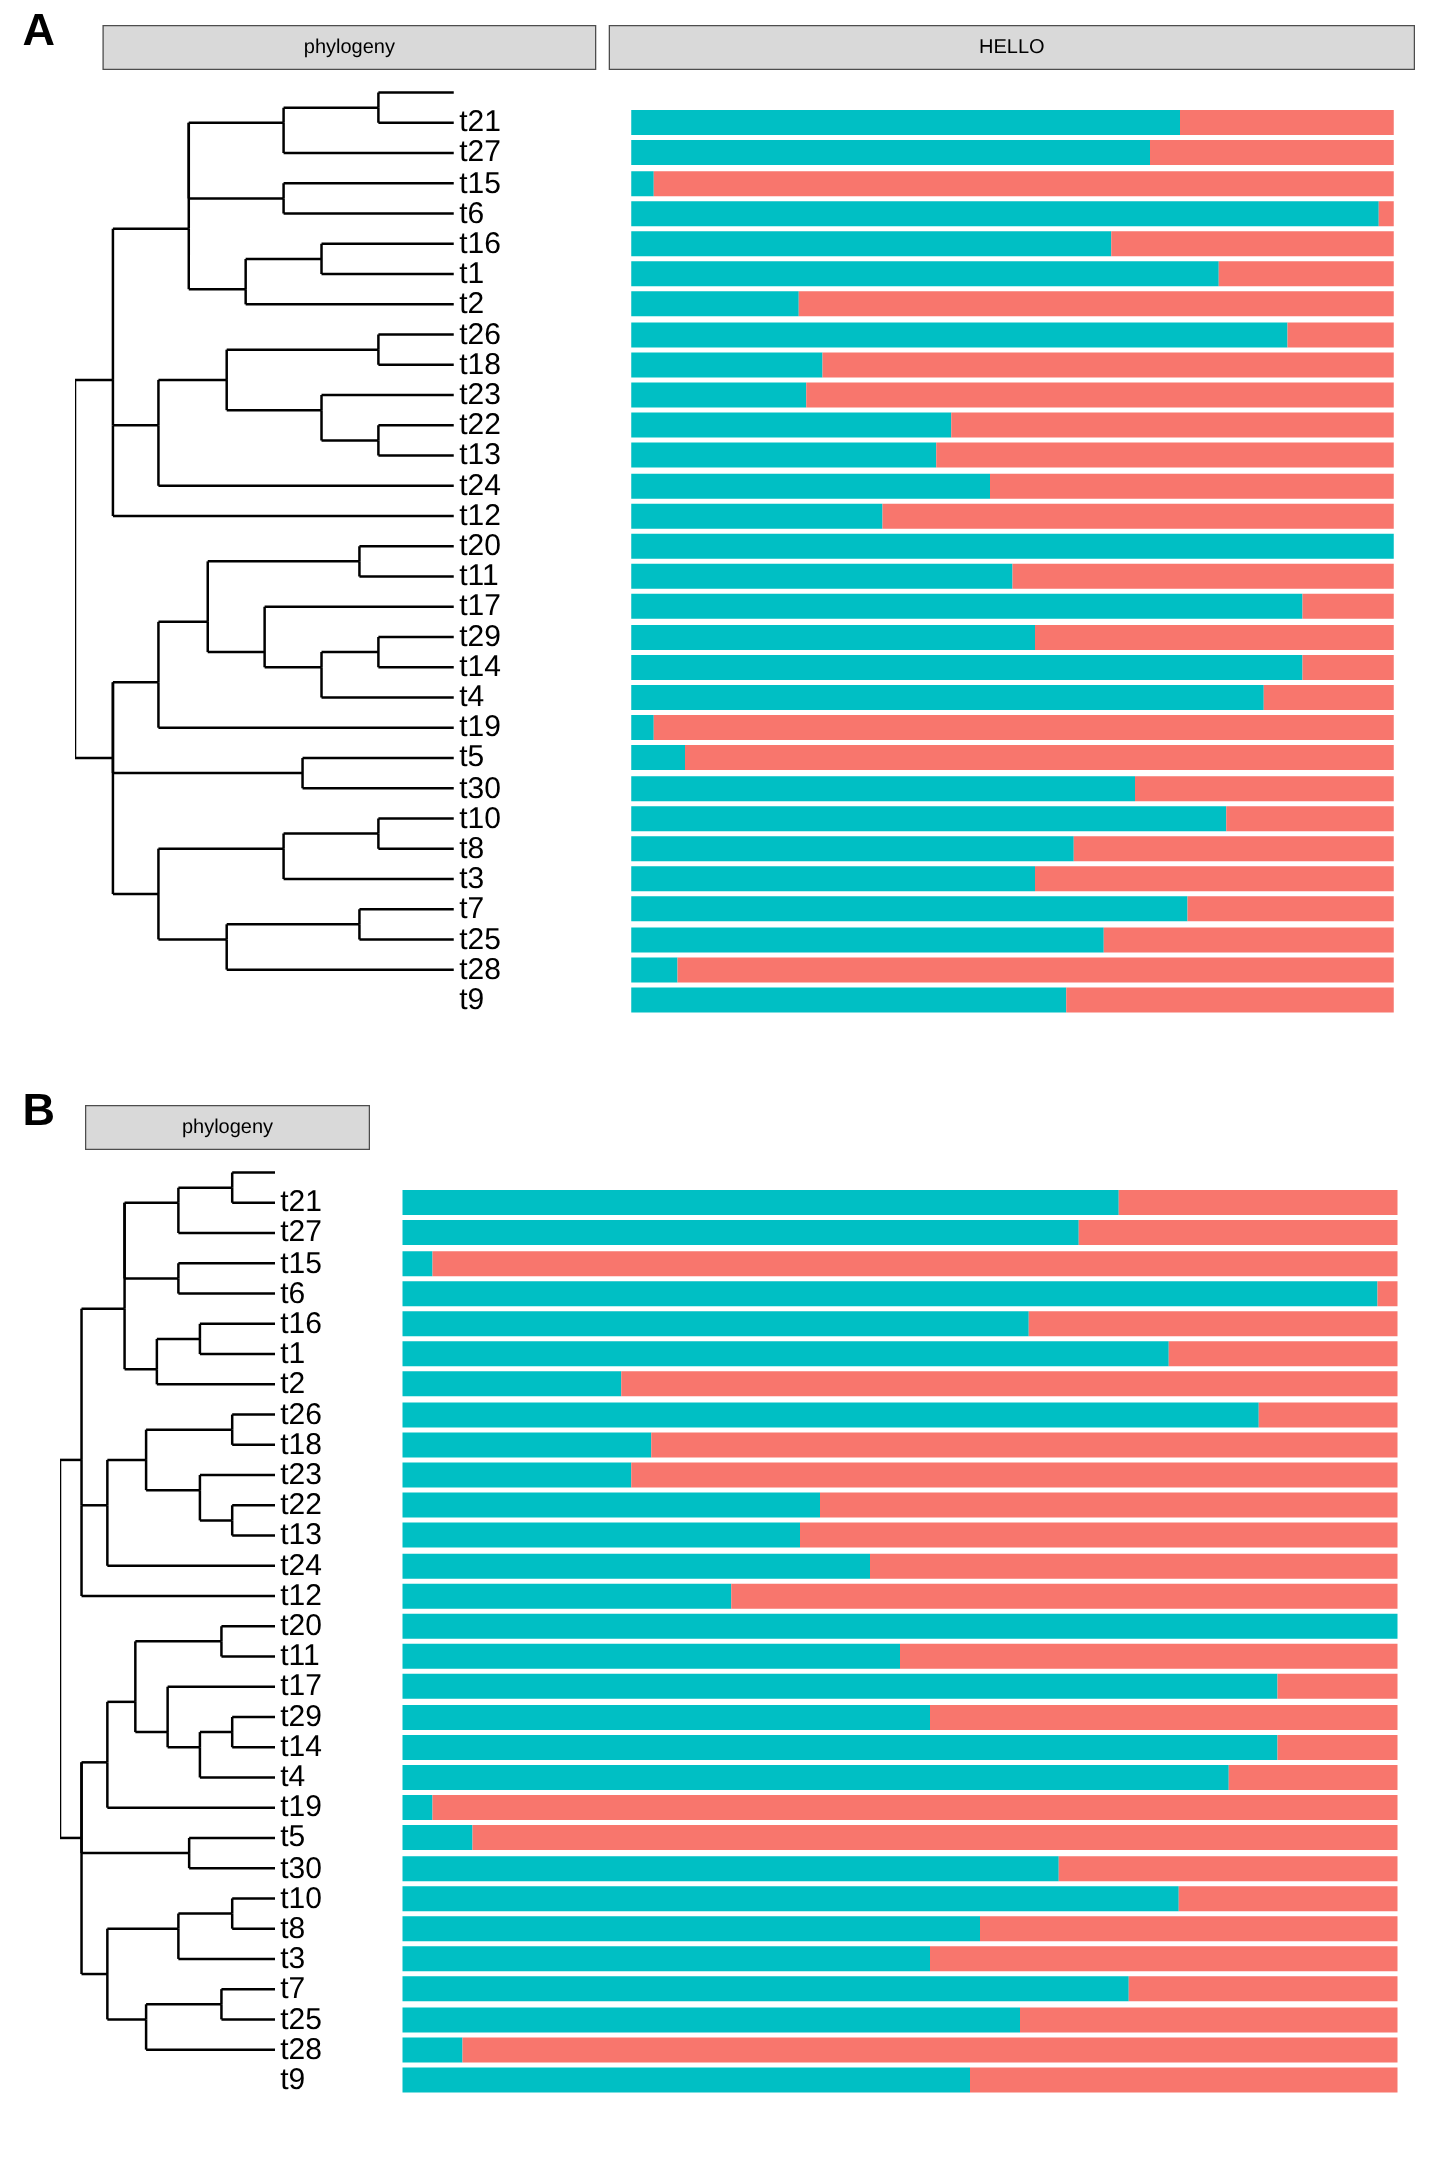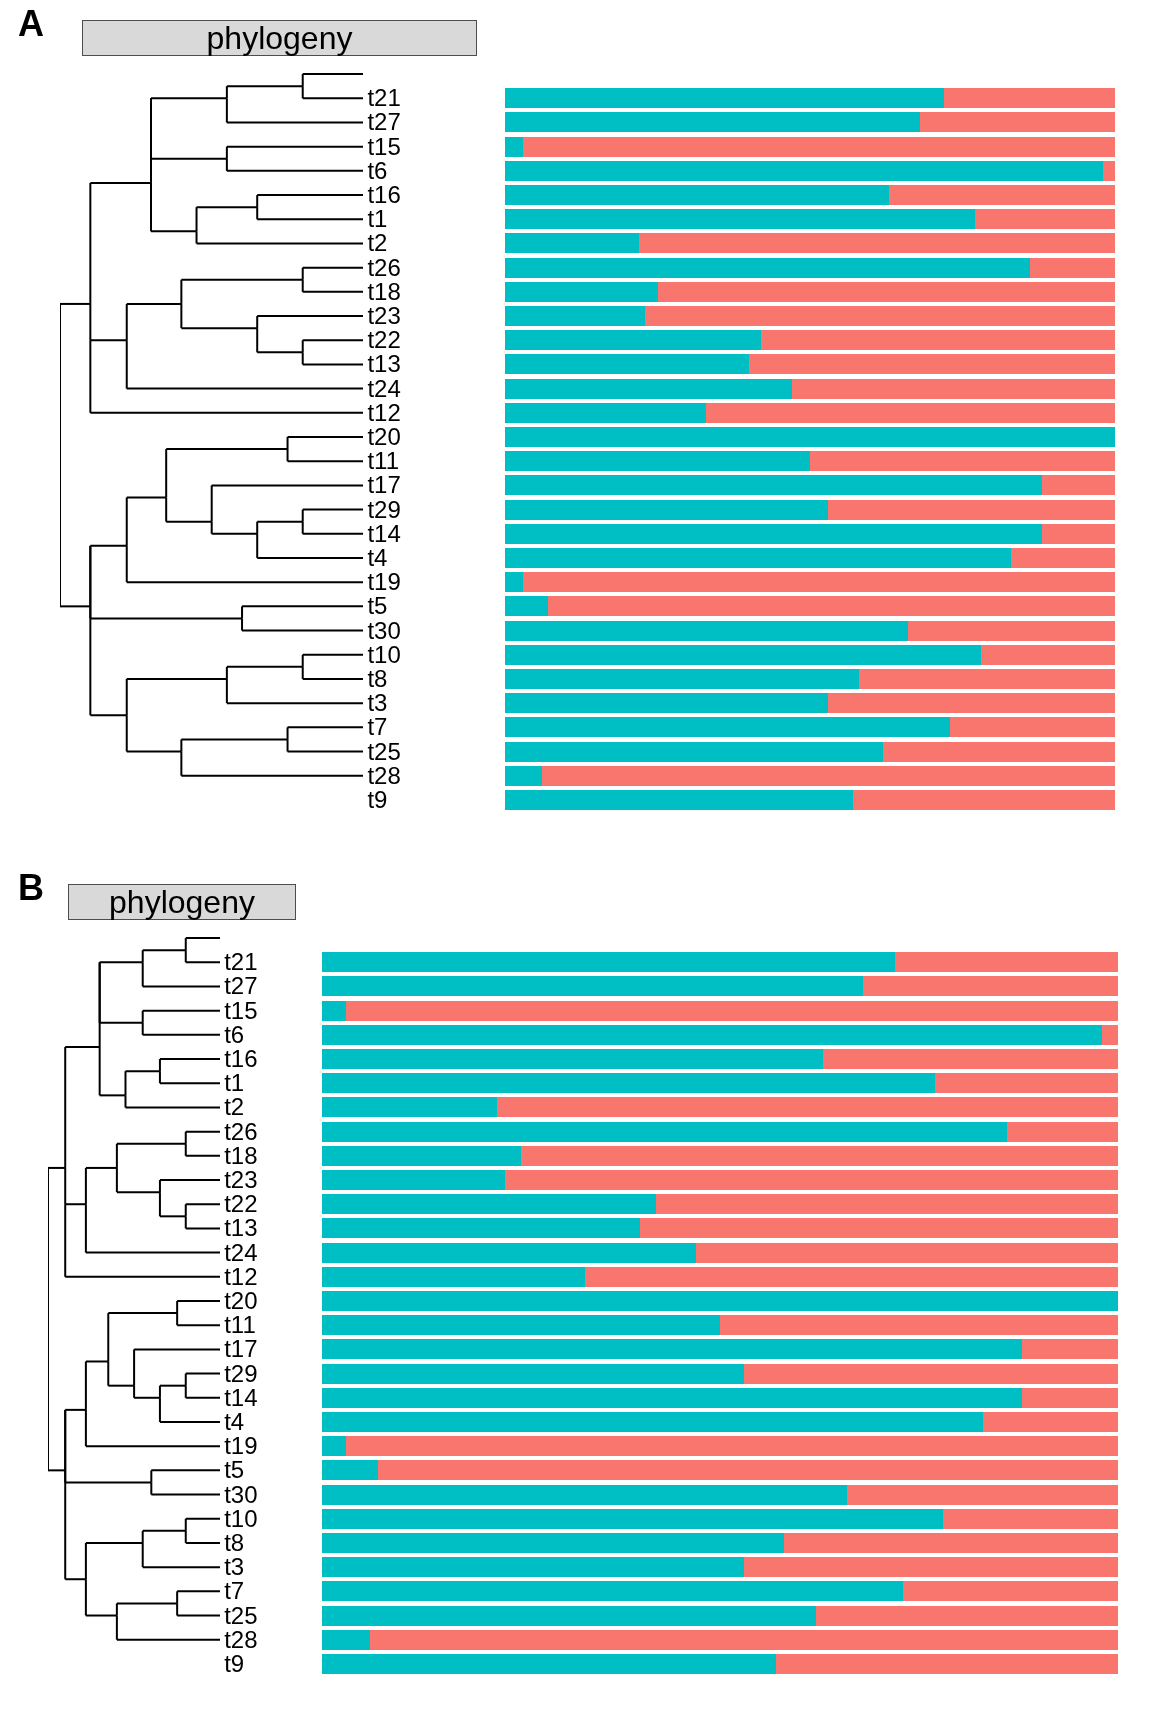--- a/index.html
+++ b/index.html
@@ -17,21 +17,21 @@
   .panel-tag {
     position: absolute;
     font-size: 36px;
     font-weight: bold;
     color: #000;
   }
   .facet-header {
     position: absolute;
     background: #d9d9d9;
     border: 1px solid #4d4d4d;
-    font-size: 32px;
+    font-size: 16px;
     color: #000;
     display: flex;
     align-items: center;
     justify-content: center;
     box-sizing: border-box;
     height: 36px;
   }
   .tree-area {
     position: absolute;
   }
@@ -61,20 +61,21 @@
   }
   .teal { background: #00bfc4; }
   .coral { background: #f8766d; }
 </style>
 </head>
 <body>
 
 <div class="figure" id="figure">
     <div class="panel-tag" style="left: 18px; top: 3px;">A</div>
     <div class="facet-header" style="left: 82px; top: 20px; width: 395px;">phylogeny</div>
+    <div class="facet-header" style="left: 487px; top: 20px; width: 645px;">HELLO</div>
     <div class="tree-area" style="left: 60px; top: 62px; width: 370px; height: 750px;">
       <svg width="303.40000000000003" height="750">
         <line x1="0" y1="241.93548387096774" x2="30.340000000000003" y2="241.93548387096774" stroke="#000" stroke-width="2"></line>
         <line x1="30.340000000000003" y1="241.93548387096774" x2="30.340000000000003" y2="120.96774193548387" stroke="#000" stroke-width="2"></line>
         <line x1="30.340000000000003" y1="120.96774193548387" x2="91.02000000000001" y2="120.96774193548387" stroke="#000" stroke-width="2"></line>
         <line x1="91.02000000000001" y1="120.96774193548387" x2="91.02000000000001" y2="36.29032258064517" stroke="#000" stroke-width="2"></line>
         <line x1="91.02000000000001" y1="36.29032258064517" x2="166.87000000000003" y2="36.29032258064517" stroke="#000" stroke-width="2"></line>
         <line x1="166.87000000000003" y1="36.29032258064517" x2="166.87000000000003" y2="24.193548387096776" stroke="#000" stroke-width="2"></line>
         <line x1="166.87000000000003" y1="24.193548387096776" x2="242.72000000000003" y2="24.193548387096776" stroke="#000" stroke-width="2"></line>
         <line x1="242.72000000000003" y1="24.193548387096776" x2="242.72000000000003" y2="12.096774193548388" stroke="#000" stroke-width="2"></line>

